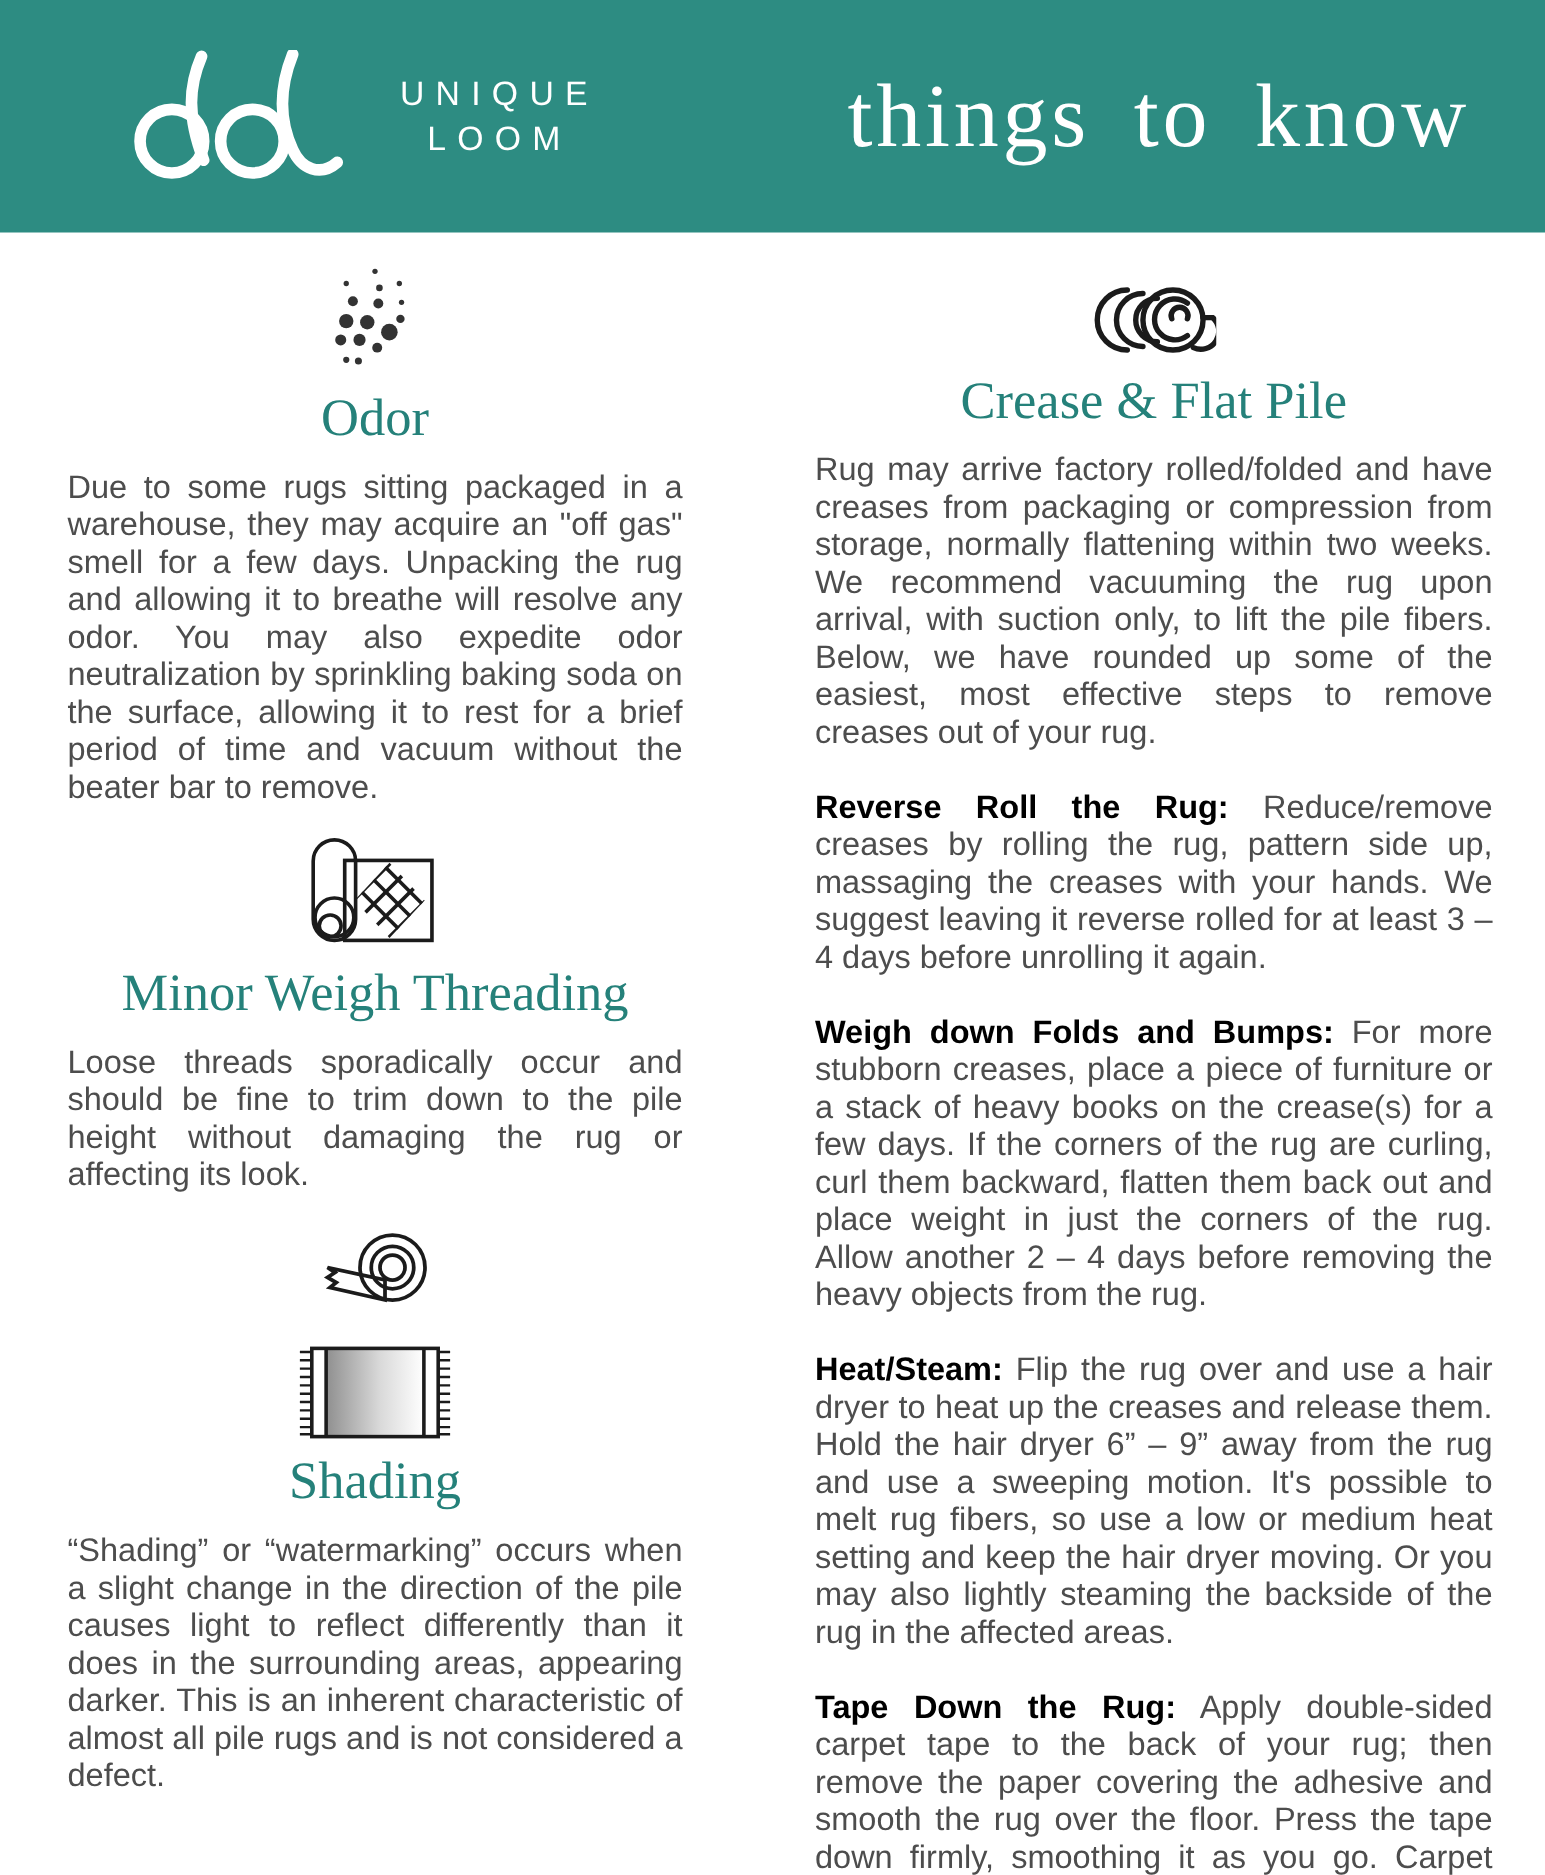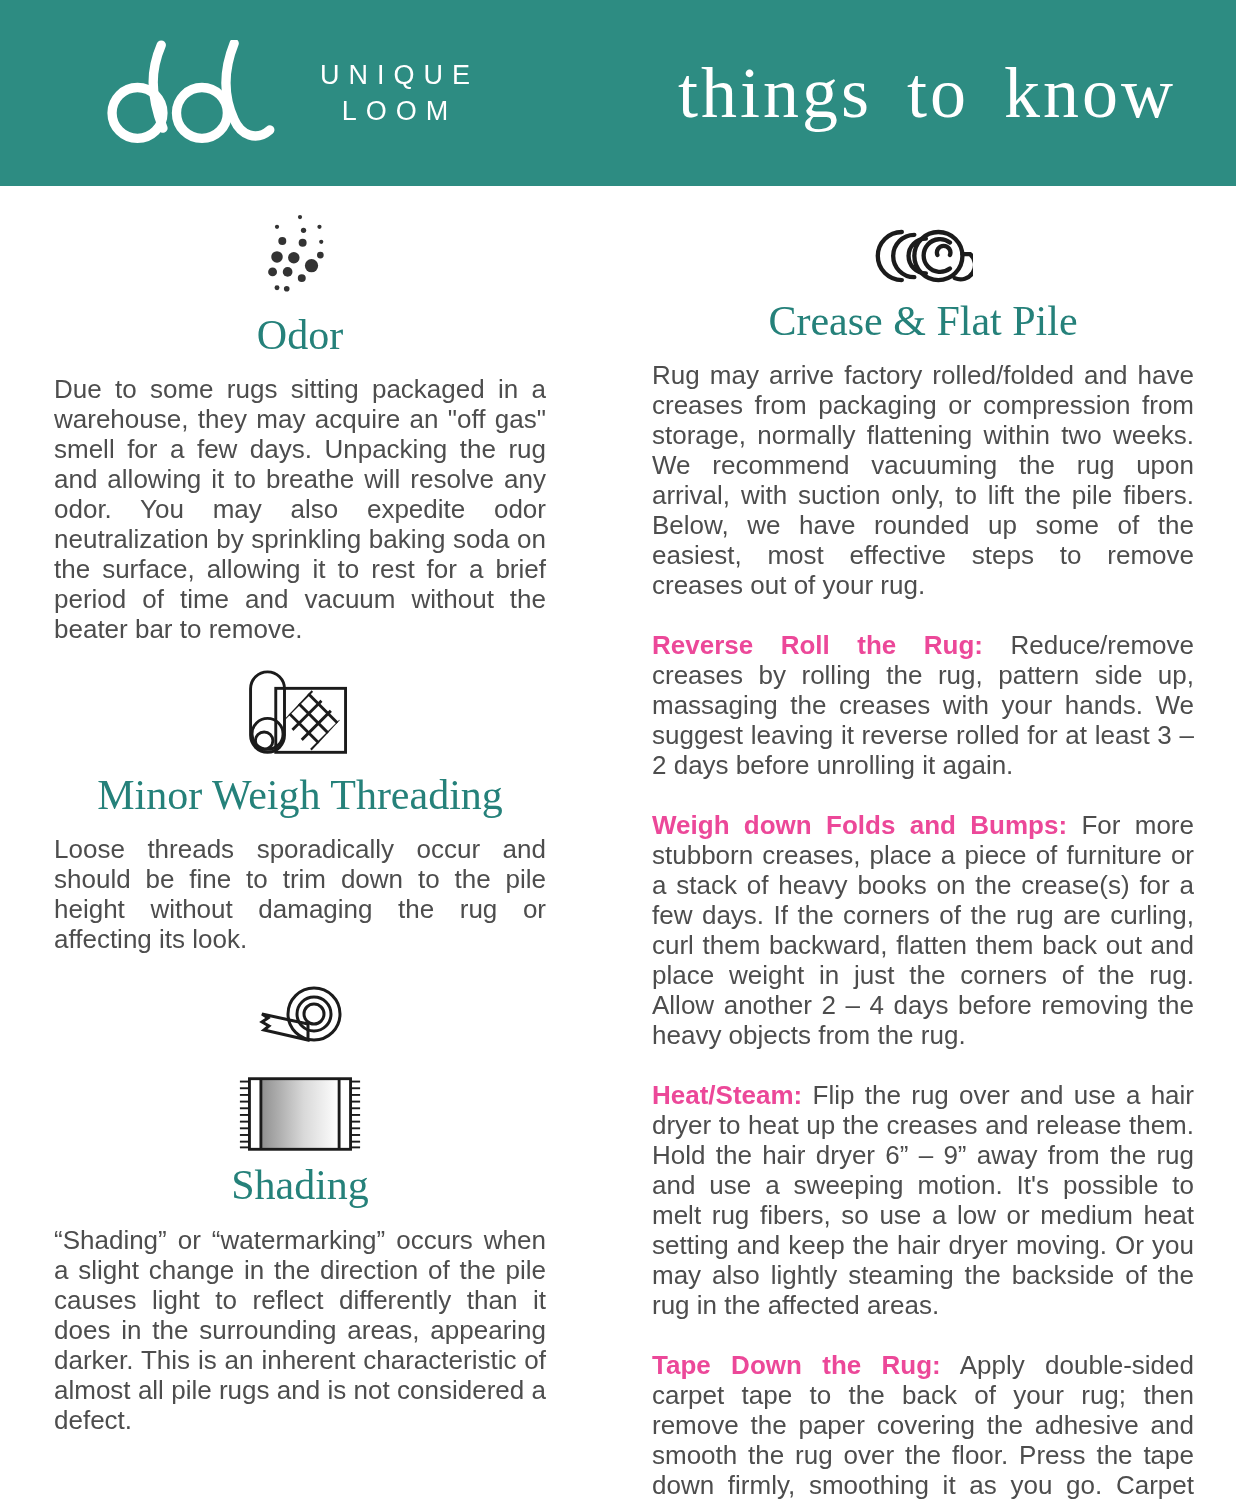--- a/index.html
+++ b/index.html
@@ -39,21 +39,21 @@
     font-family:"Liberation Serif", serif;
     font-weight:400;font-size:42px;color:#25817a;
     text-align:center;margin:0 0 8px;line-height:1.1;
   }
   p.body{
     font-size:26px;line-height:30px;color:#4d4d4d;
     text-align:justify;margin:16px;
   }
   p.body.tip{margin-bottom:30px;}
   p.body.intro{margin-bottom:30px;}
-  .tip-label{font-weight:bold;color:#ec4899;}
+  .tip-label{font-weight:bold;color:#000000;}
   .ic{stroke:#1b1b1b;fill:none;stroke-width:3;}
 </style>
 </head>
 <body>
 
 <div class="header">
   <svg class="logo-mark" width="200" height="106" viewBox="0 0 210 125">
     <g fill="none" stroke="#ffffff" stroke-width="11" stroke-linecap="round">
       <circle cx="36" cy="86" r="30"></circle>
       <circle cx="112" cy="86" r="30"></circle>
@@ -186,21 +186,21 @@
         <path d="M 55 14 A 17 17 0 1 0 55 50"></path>
         <circle cx="68" cy="32" r="25"></circle>
         <path d="M 80 18 A 17 17 0 1 0 80 45"></path>
         <path d="M 80 31 A 7 7 0 1 0 67 31"></path>
         <path d="M 93 30 L 101 30 A 15 15 0 0 1 85 55"></path>
       </g>
     </svg>
     <h2>Crease &amp; Flat Pile</h2>
     <p class="body intro">Rug may arrive factory rolled/folded and have creases from packaging or compression from storage, normally flattening within two weeks. We recommend vacuuming the rug upon arrival, with suction only, to lift the pile fibers. Below, we have rounded up some of the easiest, most effective steps to remove creases out of your rug.</p>
 
-    <p class="body tip"><span class="tip-label">Reverse Roll the Rug:</span> <span>Reduce/remove creases by rolling the rug, pattern side up, massaging the creases with your hands. We suggest leaving it reverse rolled for at least 3 – 2 days before unrolling it again.</span></p>
+    <p class="body tip"><span class="tip-label">Reverse Roll the Rug:</span> <span>Reduce/remove creases by rolling the rug, pattern side up, massaging the creases with your hands. We suggest leaving it reverse rolled for at least 3 – 4 days before unrolling it again.</span></p>
 
     <p class="body tip"><span class="tip-label">Weigh down Folds and Bumps:</span> <span>For more stubborn creases, place a piece of furniture or a stack of heavy books on the crease(s) for a few days. If the corners of the rug are curling, curl them backward, flatten them back out and place weight in just the corners of the rug. Allow another 2 – 4 days before removing the heavy objects from the rug.</span></p>
 
     <p class="body tip"><span class="tip-label">Heat/Steam:</span> <span>Flip the rug over and use a hair dryer to heat up the creases and release them. Hold the hair dryer 6” – 9” away from the rug and use a sweeping motion. It's possible to melt rug fibers, so use a low or medium heat setting and keep the hair dryer moving. Or you may also lightly steaming the backside of the rug in the affected areas.</span></p>
 
     <p class="body tip" style="margin-bottom:0;"><span class="tip-label">Tape Down the Rug:</span> <span>Apply double-sided carpet tape to the back of your rug; then remove the paper covering the adhesive and smooth the rug over the floor. Press the tape down firmly, smoothing it as you go. Carpet tape works on hard floors and on existing wall-to-wall carpet, holding your rug in place. If you have laminate flooring, purchase a less adhesive double-sided tape to prevent the laminate from buckling or otherwise being damaged.</span></p>
   </div>
 </div>
 
 </body></html>

